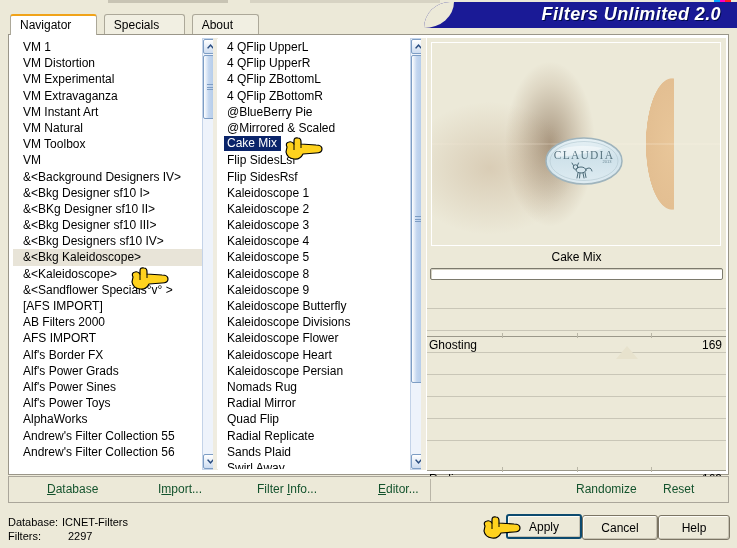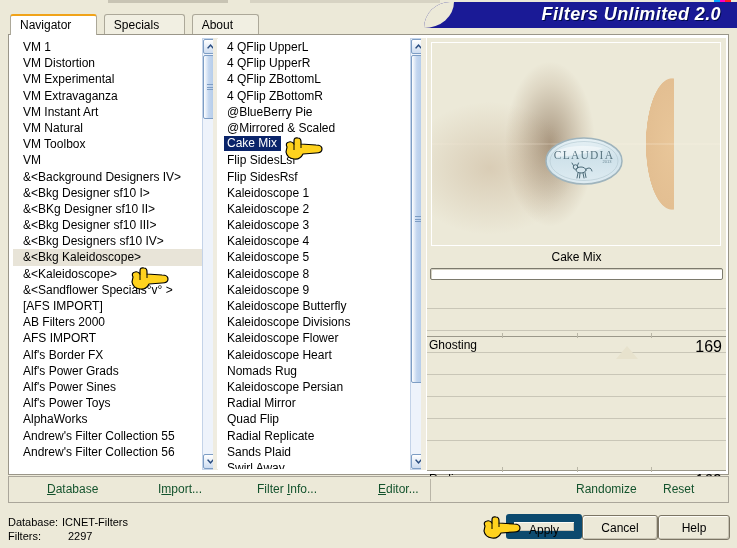--- a/index.html
+++ b/index.html
@@ -190,21 +190,21 @@
   .sliderline {
     position: absolute; left: 0; top: 0; width: 299px; height: 1px;
     background: #9b988a;
   }
   .slabel {
     position: absolute; left: 2px; top: 2px;
     font-size: 12px; color: #000;
   }
   .svalue {
     position: absolute; right: 4px; top: 2px;
-    font-size: 16px; color: #000;
+    font-size: 12px; color: #000;
   }
   .stick {
     position: absolute; top: -3px; width: 1px; height: 5px;
     background: #b9b6a6;
   }
   .sthumbtri {
     position: absolute; bottom: -1px;
     width: 0; height: 0;
     border-left: 11px solid transparent;
     border-right: 11px solid transparent;
@@ -252,21 +252,21 @@
     background: #ece9d8;
     border: 1px solid #7b7564;
     border-radius: 3px;
     font-size: 12px;
     font-family: "Liberation Sans", sans-serif;
     color: #000;
     cursor: pointer;
     box-shadow: inset 1px 1px 0 #fdfcf6, inset -1px -1px 0 #c6c2b2;
   }
   .dlgbtn.default {
-    border: 8px solid #0c4a6e;
+    border: 2px solid #0c4a6e;
   }
 
   
   .hand { position: absolute; pointer-events: none; }
 </style>
 </head>
 <body>
 
 <div id="app">
 
@@ -351,22 +351,22 @@
         <div class="lrow">Kaleidoscope 2</div>
         <div class="lrow">Kaleidoscope 3</div>
         <div class="lrow">Kaleidoscope 4</div>
         <div class="lrow">Kaleidoscope 5</div>
         <div class="lrow">Kaleidoscope 8</div>
         <div class="lrow">Kaleidoscope 9</div>
         <div class="lrow">Kaleidoscope Butterfly</div>
         <div class="lrow">Kaleidoscope Divisions</div>
         <div class="lrow">Kaleidoscope Flower</div>
         <div class="lrow">Kaleidoscope Heart</div>
+        <div class="lrow">Kaleidoscope Persian</div>
         <div class="lrow">Nomads Rug</div>
-        <div class="lrow">Kaleidoscope Persian</div>
         <div class="lrow">Radial Mirror</div>
         <div class="lrow">Quad Flip</div>
         <div class="lrow">Radial Replicate</div>
         <div class="lrow">Sands Plaid</div>
         <div class="lrow">Swirl Away</div>
       </div>
     <div class="vscroll" id="fxscroll">
       <div class="sbtn up">
         <svg width="9" height="7" viewBox="0 0 9 7">
             <path d="M4.5 1 L8 5 L6.8 5.8 L4.5 3.2 L2.2 5.8 L1 5 Z" fill="#2a4d80"></path>

